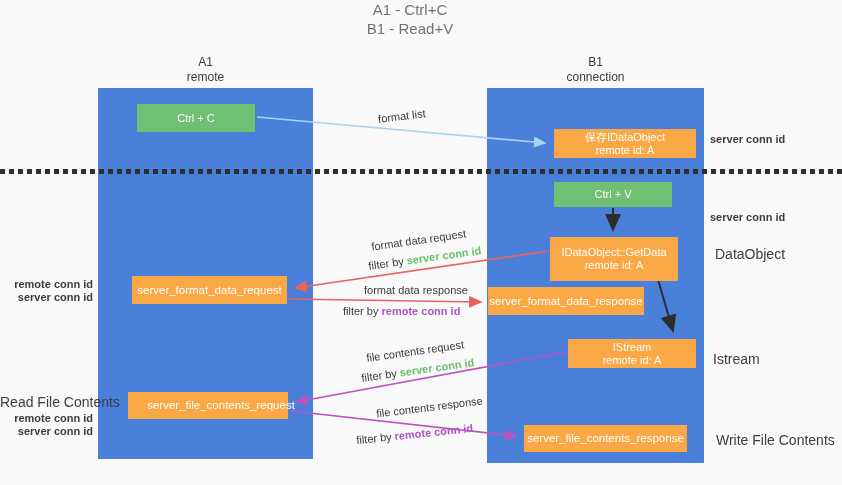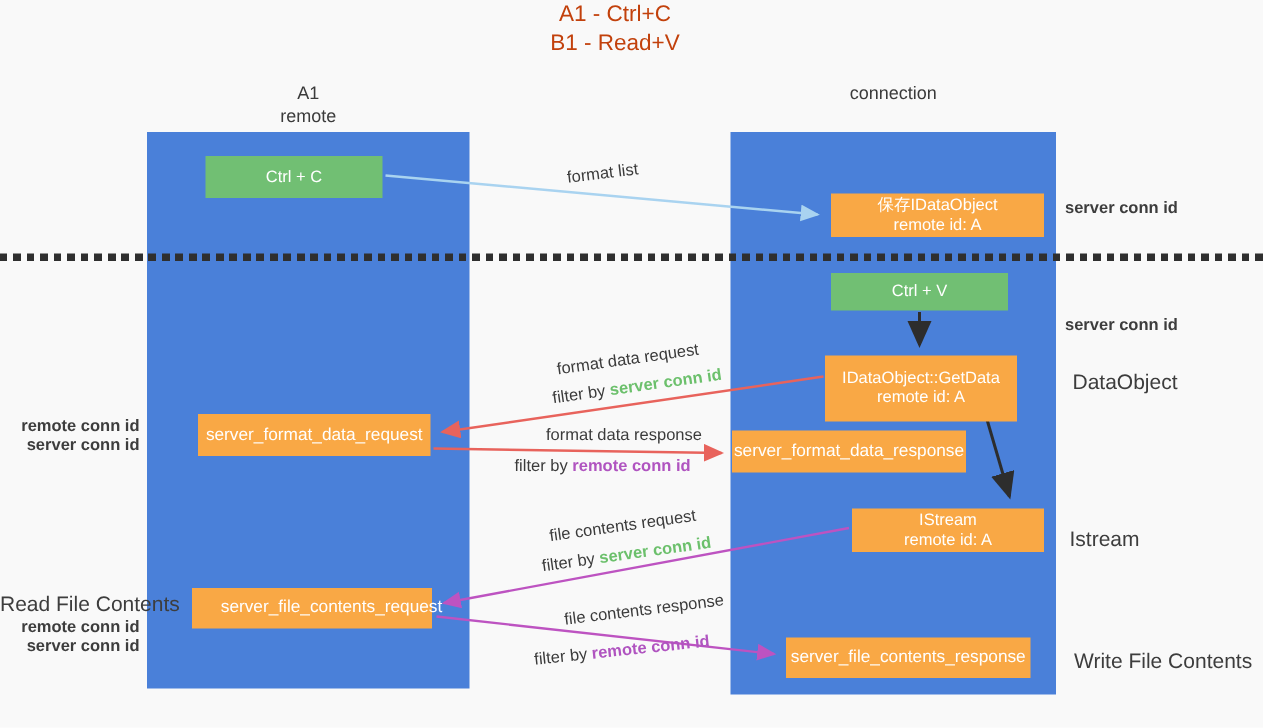--- a/index.html
+++ b/index.html
@@ -9,21 +9,21 @@
     background:#f9f9f9;
     font-family:"Liberation Sans",sans-serif;
     color:#3d3d3d;
     overflow:hidden;
   }
   .abs{position:absolute;}
   .title{
     left:0;top:9;width:820px;
     text-align:center;
     font-size:15px;line-height:19px;
-    color:#c2410c;
+    color:#737373;
   }
   .lane-header{
     top:55px;text-align:center;
     font-size:12px;line-height:15px;color:#3b3b3b;
   }
   .lane{
     top:88px;background:#4a80d9;
   }
   .dotted-line{
     left:0;top:169px;width:842px;height:5px;
@@ -61,20 +61,21 @@
   <div class="abs title">
     <div>A1 - Ctrl+C</div>
     <div>B1 - Read+V</div>
   </div>
 
   <div class="abs lane-header" style="left:98px;width:215px;">
     <div>A1</div>
     <div>remote</div>
   </div>
   <div class="abs lane-header" style="left:487px;width:217px;">
+    <div>B1</div>
     <div>connection</div>
   </div>
 
   <div class="abs lane" style="left:98px;width:215px;height:371px;"></div>
   <div class="abs lane" style="left:487px;width:217px;height:375px;"></div>
 
   <div class="abs dotted-line"></div>
 
   <svg class="abs arrows" width="842" height="485">
     <defs>

